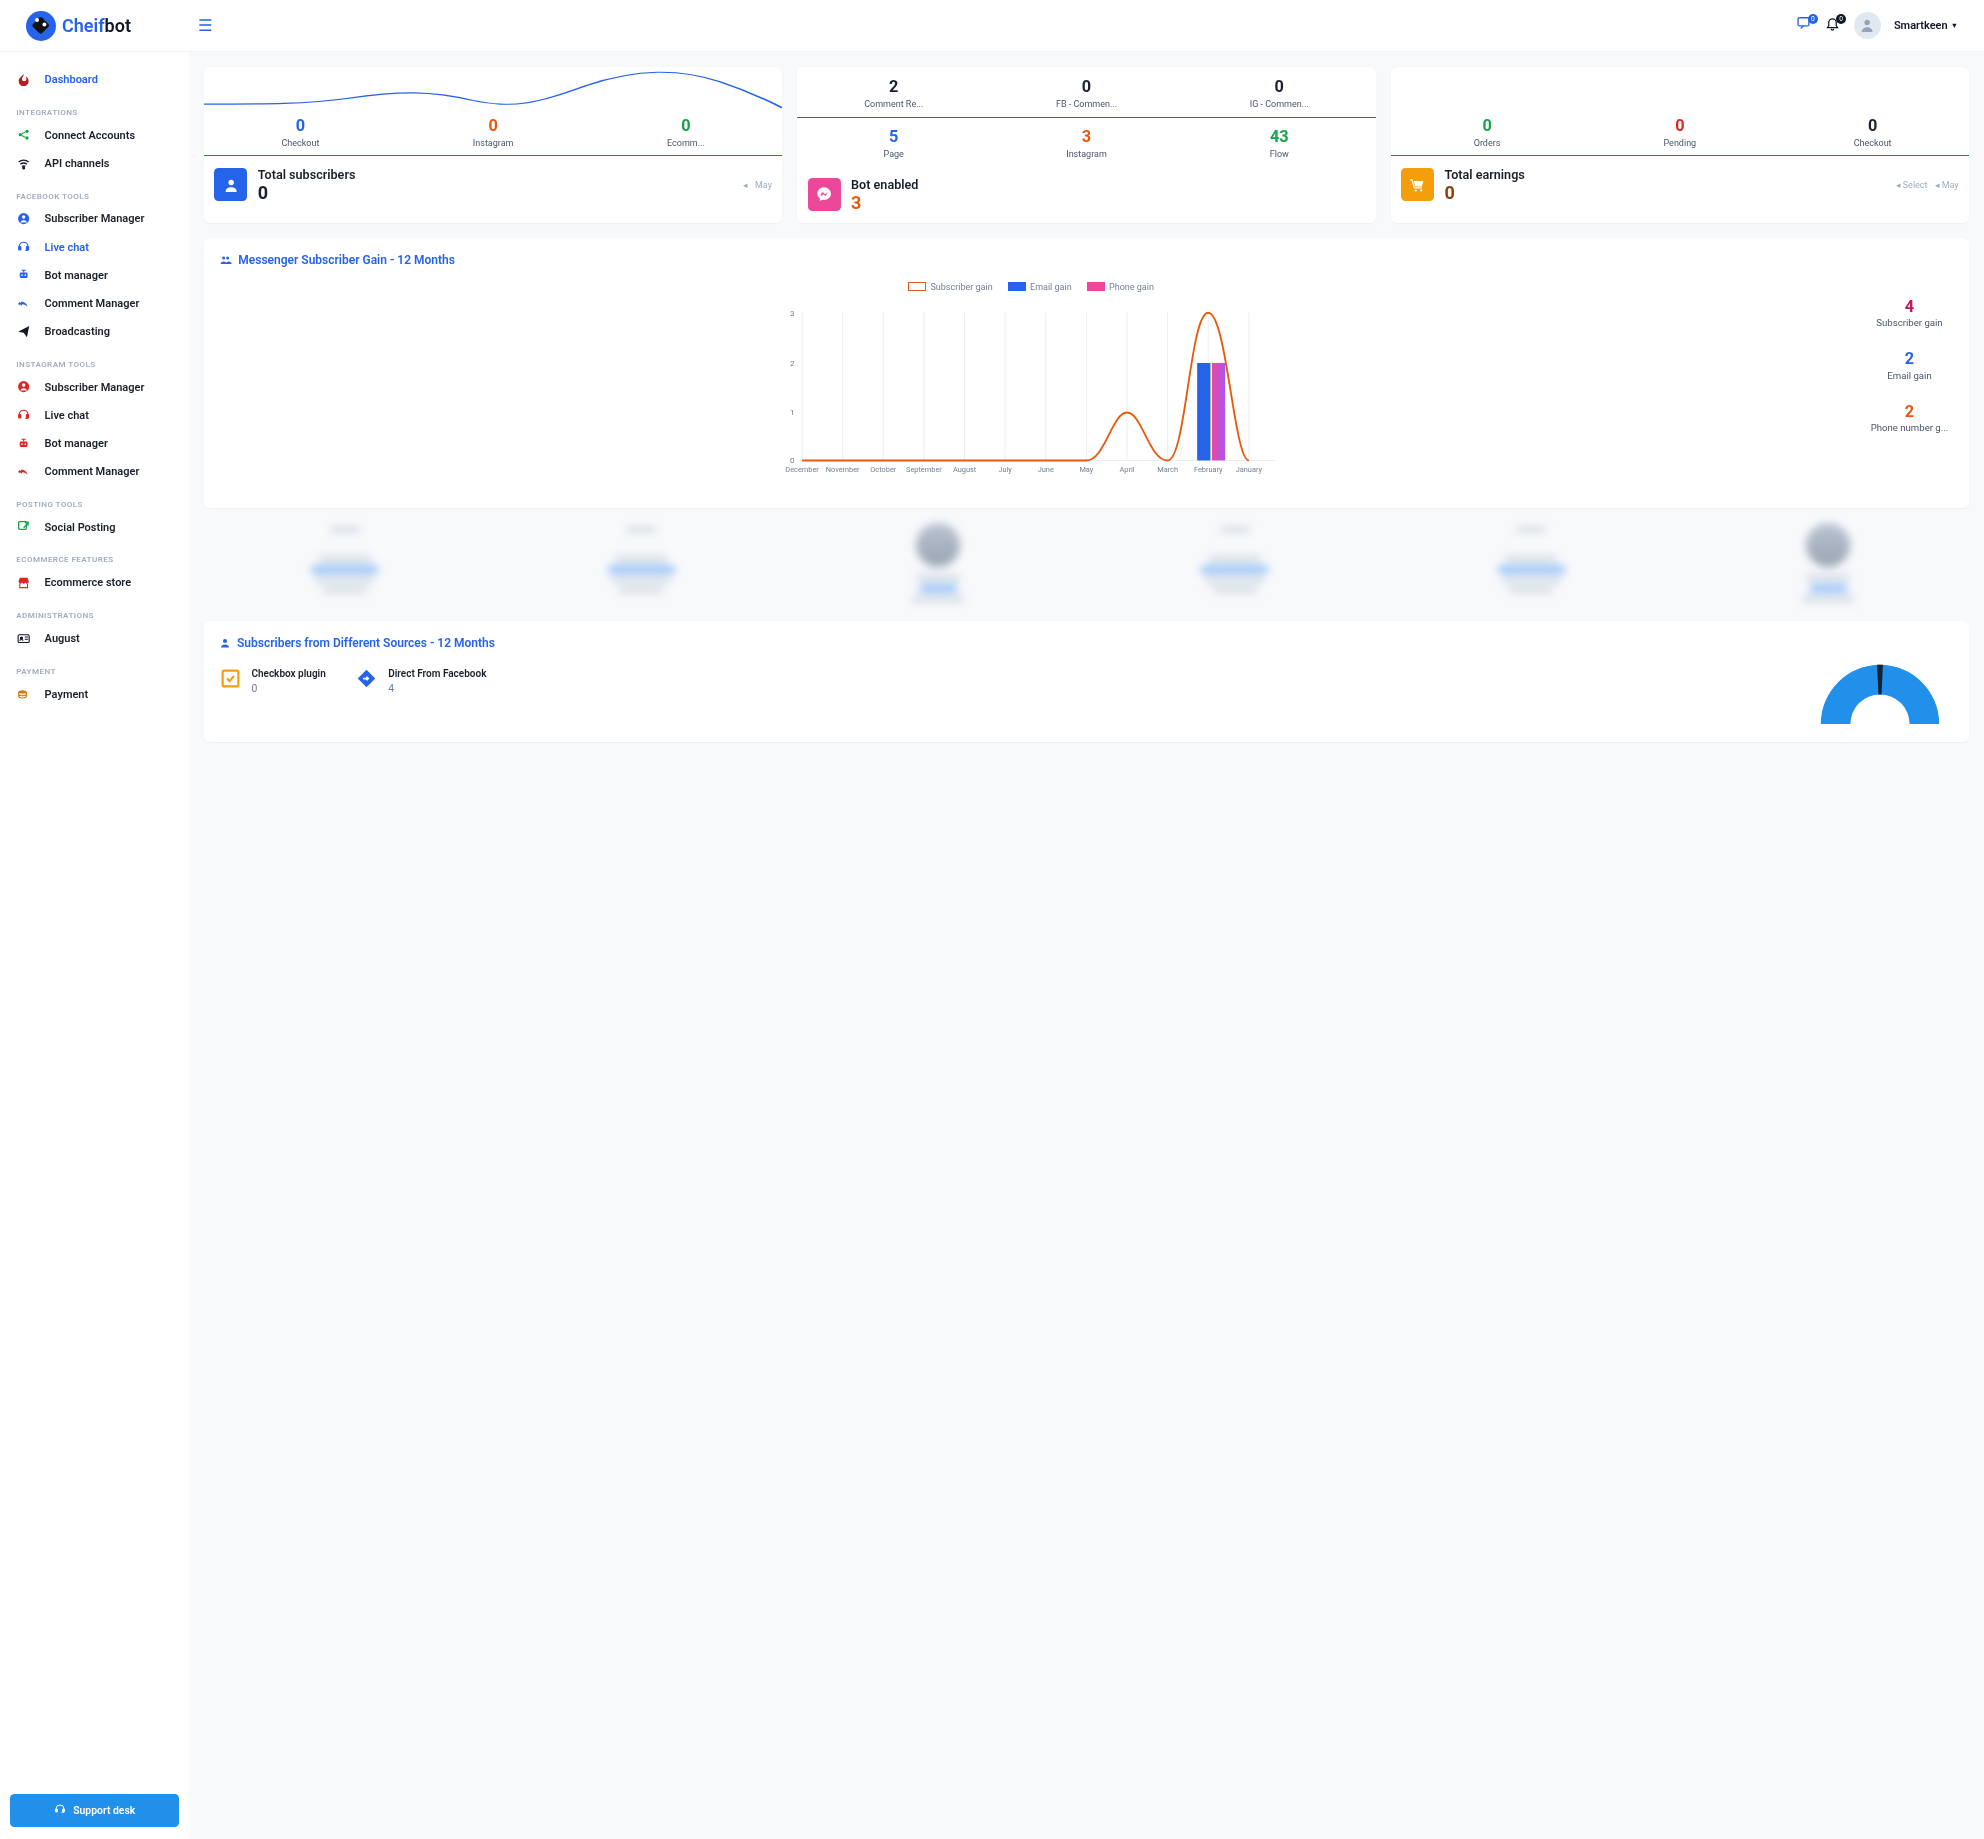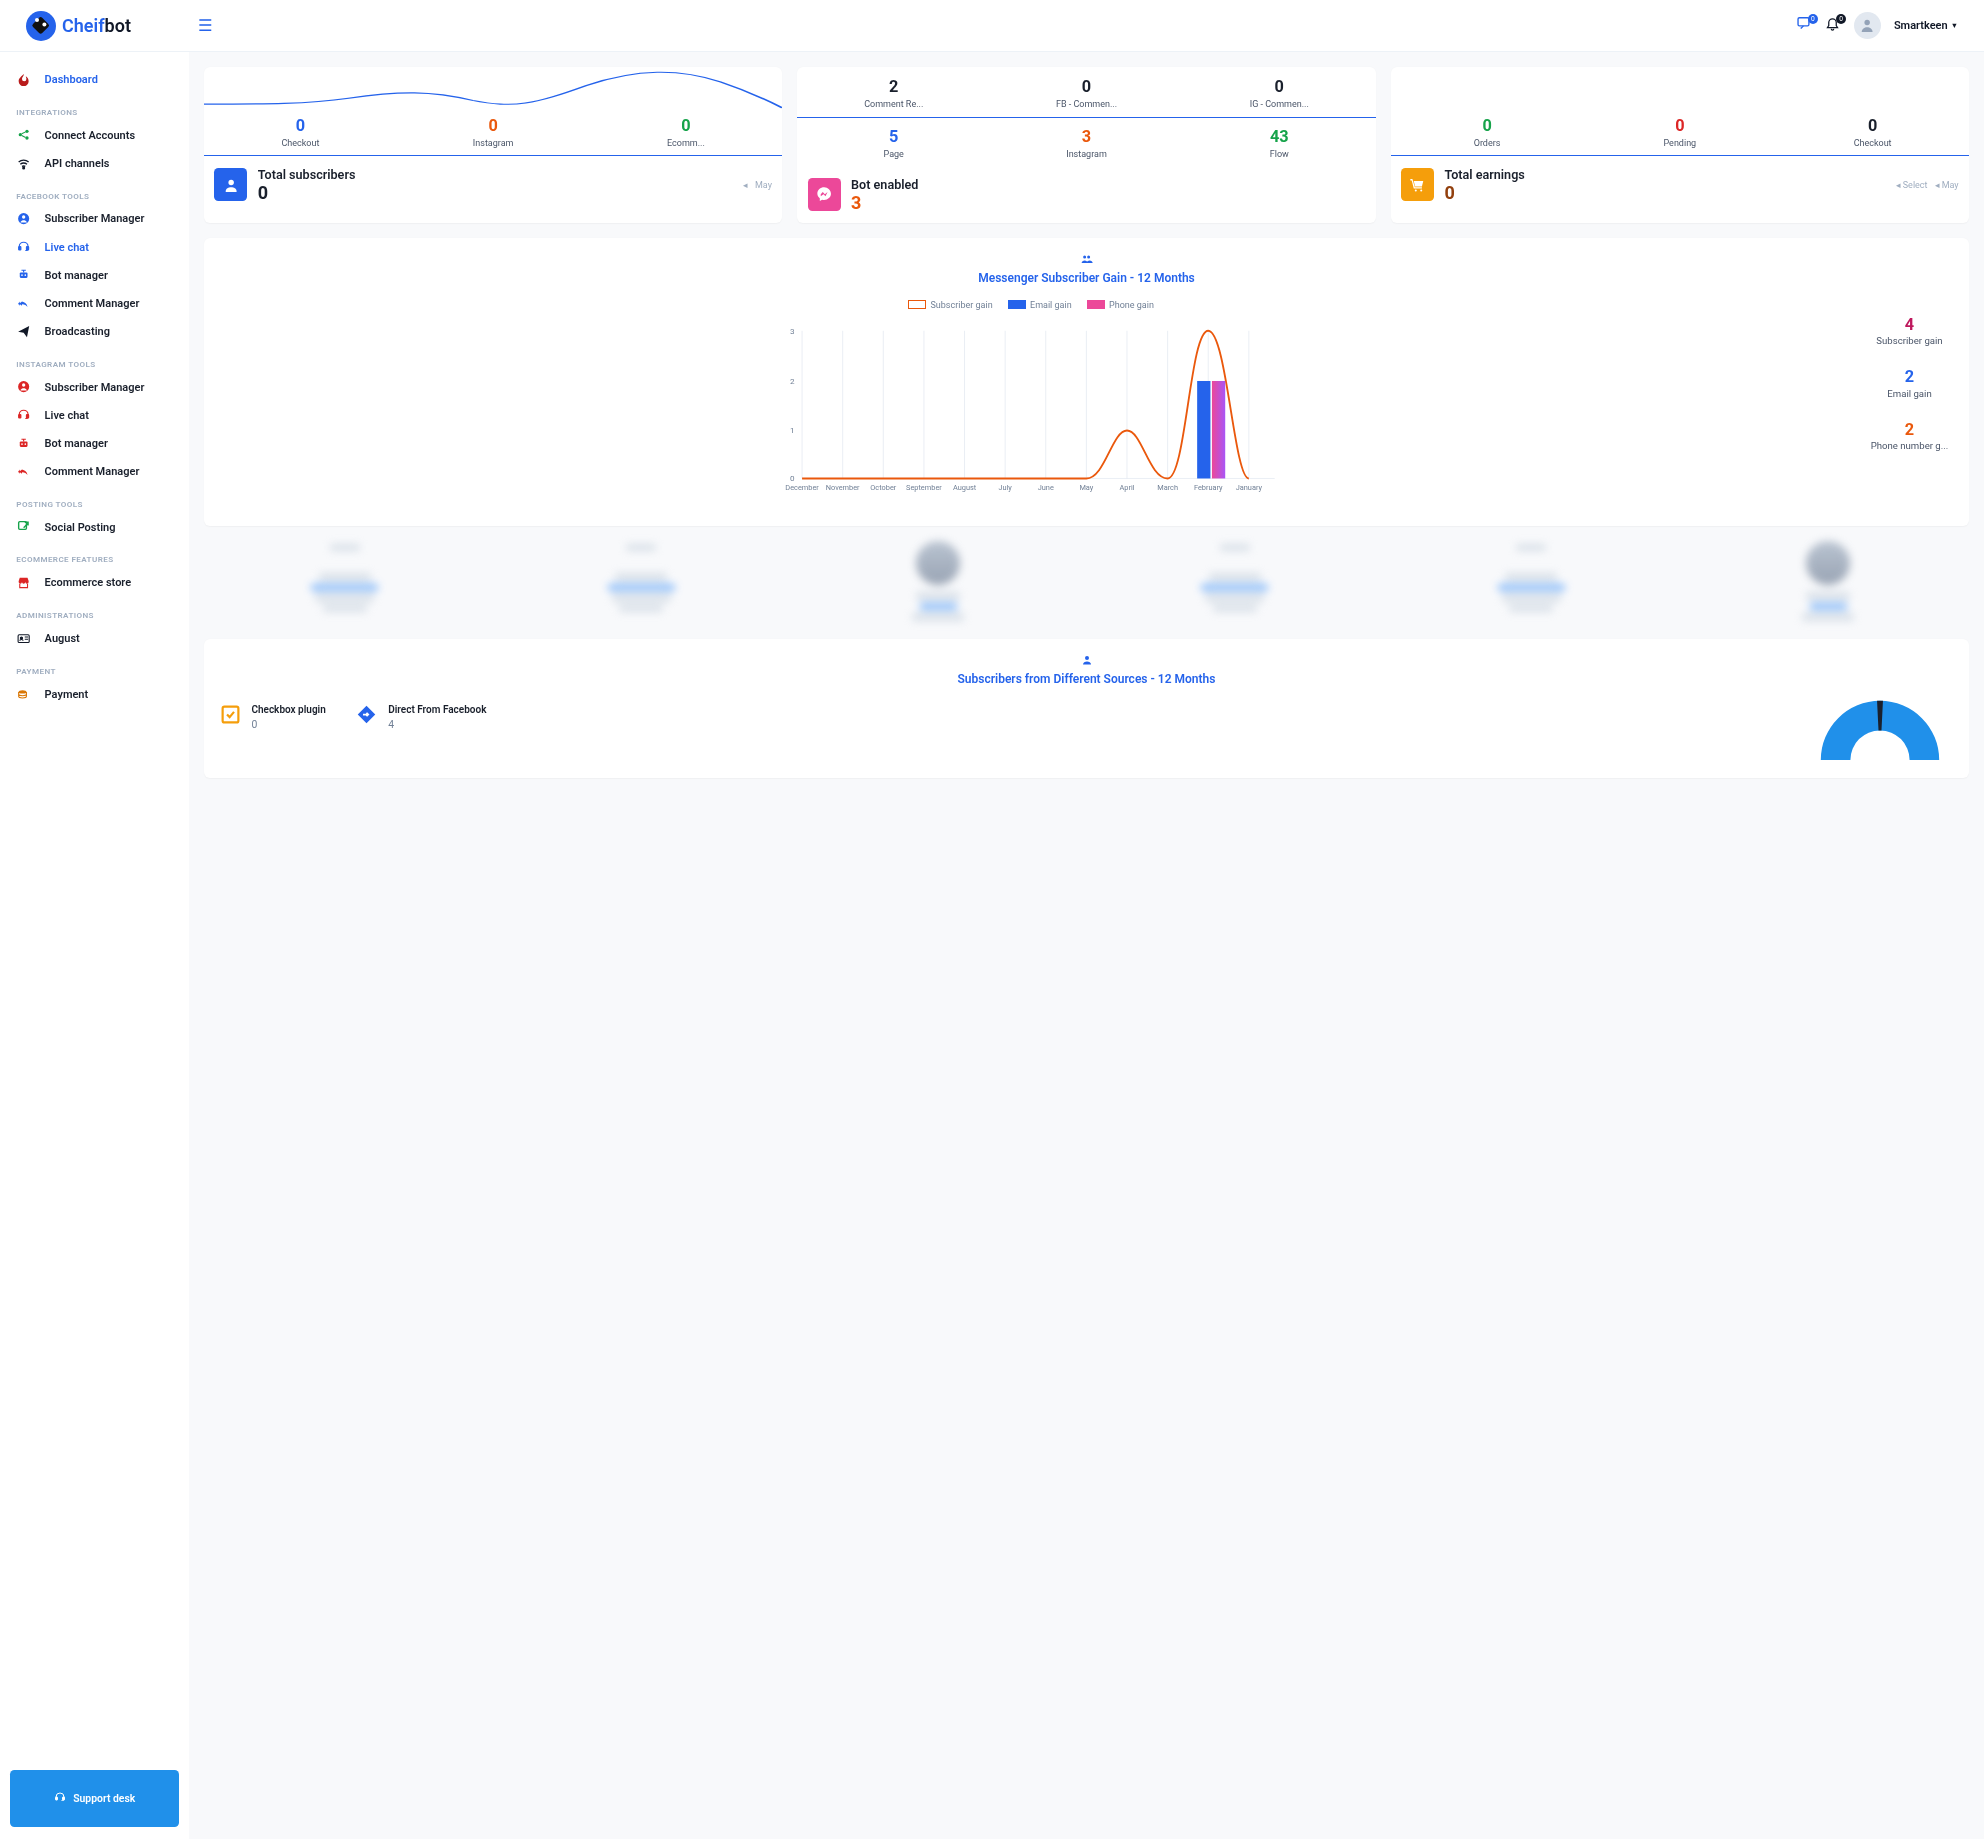--- a/index.html
+++ b/index.html
@@ -22,42 +22,42 @@
 .avatar svg { width:16.3px; height:16.3px; fill:#94a3b8; }
 .user-name { font-weight:600; color:#111827; font-size:11px; display:flex; align-items:center; gap:3px; cursor:pointer; }
 .caret { font-size: 7.4px; }
 
 .layout { display: flex; }
 .sidebar { width: 189px; background: #fff; min-height: calc(100vh - 52px); padding: 13.3px 0 74px; position: relative; }
 .nav-item { display:flex; align-items:center; gap:13.3px; padding: 7.4px 16.3px; color:#1a202c; font-size:11px; font-weight:600; cursor:pointer; }
 .nav-item.active { color:#2563eb; }
 .nav-item .ic { width:15px; display:flex; justify-content:center; }
 .nav-group { padding: 13.3px 16.3px 4.4px; font-size:8.1px; letter-spacing:0.4px; color:#a0aec0; font-weight:600; text-transform:uppercase; }
-.support-btn { position:absolute; bottom:12px; left:10.4px; right:10.4px; background:#2090ea; color:#fff; border-radius:4.4px; padding:21px; text-align:center; font-weight:600; font-size:10.4px; cursor:pointer; display:flex; align-items:center; justify-content:center; gap:7.4px; }
+.support-btn { position:absolute; bottom:12px; left:10.4px; right:10.4px; background:#2090ea; color:#fff; border-radius:4.4px; padding:9px; text-align:center; font-weight:600; font-size:10.4px; cursor:pointer; display:flex; align-items:center; justify-content:center; gap:7.4px; }
 
 .main { flex:1; padding:15px; }
 .stat-row { display:grid; grid-template-columns: 1fr 1fr 1fr; gap:15px; }
 .card { background:#fff; border-radius:6px; box-shadow: 0 0.7px 1.5px rgba(0,0,0,0.04); }
 
 .sparkline { height:46px; position:relative; }
 .metrics { display:flex; border-bottom: 1.5px solid #2563eb; }
 .metric { flex:1; text-align:center; padding: 3px 4.4px 7.4px; }
 .metric .value { font-size:16.3px; font-weight:700; }
 .metric .label { font-size:9px; color:#4a5568; margin-top:3px; white-space:nowrap; overflow:hidden; text-overflow:ellipsis; }
 .metrics.row2 { border-bottom: none; padding-top:6px; }
 
 .card-foot { display:flex; align-items:center; gap:10.4px; padding:10.4px; }
 .foot-icon { width:33px; height:33px; border-radius:4.4px; display:flex; align-items:center; justify-content:center; color:#fff; font-size:15px; }
 .foot-text { display:flex; flex-direction:column; }
 .foot-label { font-size:12.6px; font-weight:600; color:#1a202c; }
 .foot-val { font-size:18px; font-weight:700; }
 .foot-meta { margin-left:auto; font-size:9px; color:#a0aec0; display:flex; gap:7.4px; }
 
 .panel { background:#fff; border-radius:6px; margin-top:15px; padding:15px; box-shadow: 0 0.7px 1.5px rgba(0,0,0,0.04); }
-.panel-title { color:#2563eb; font-weight:600; font-size:12px; display:flex; align-items:center; gap:6px;flex-direction:column; }
+.panel-title { color:#2563eb; font-weight:600; font-size:12px; display:flex; align-items:center; gap:6px; }
 
 .chart-area { display:flex; margin-top:15px; gap:22px; }
 .chart-svg-wrap { flex:1; }
 .chart-legend-side { width:89px; display:flex; flex-direction:column; gap:21px; align-items:center; padding-top:15px; }
 .side-stat { text-align:center; }
 .side-stat .sv { font-size:16.3px; font-weight:700; }
 .side-stat .sl { font-size:9.6px; color:#4a5568; margin-top:1.5px; }
 
 .legend-top { display:flex; justify-content:center; gap:15px; font-size:9px; color:#718096; margin-bottom:6px; align-items:center; }
 .legend-top .sw { width:18px; height:9px; }

